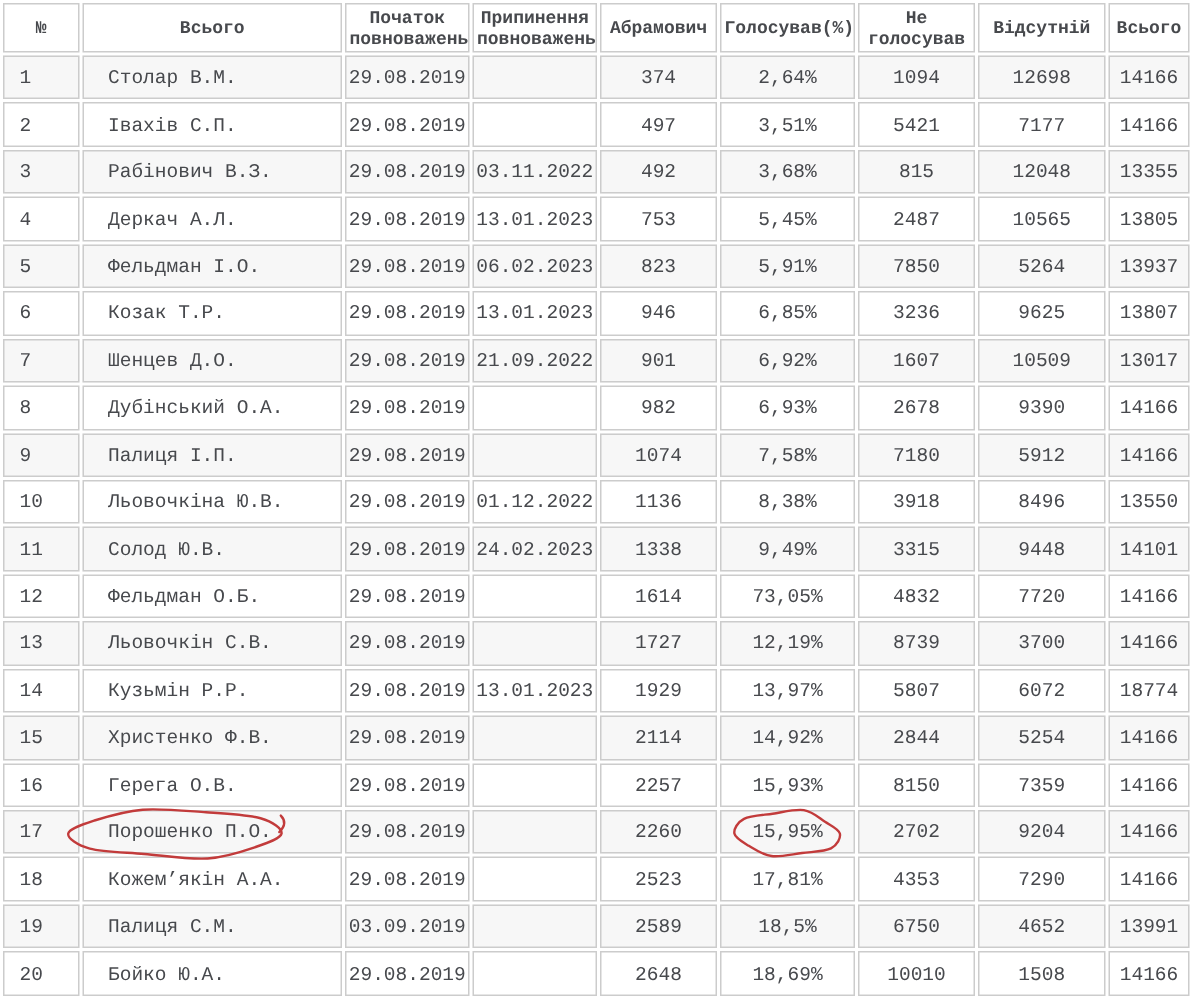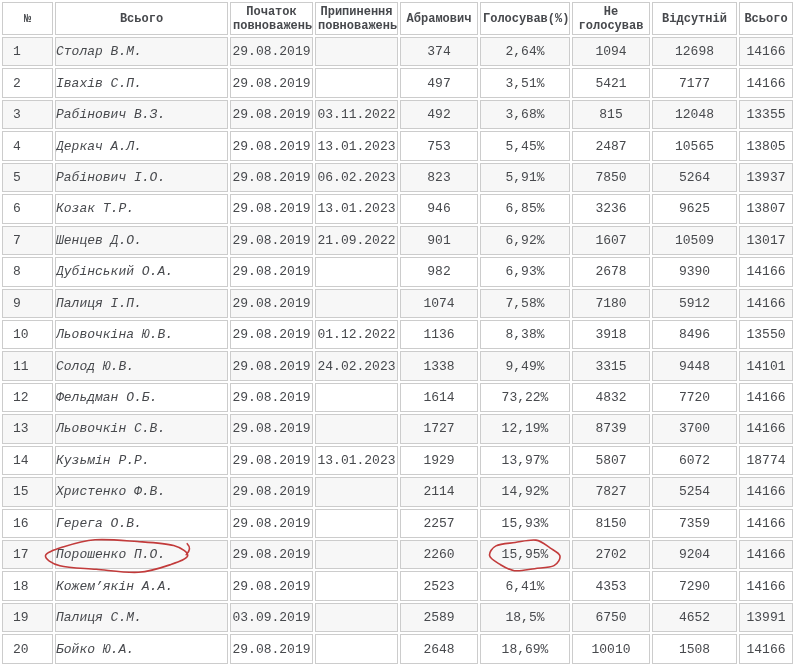--- a/index.html
+++ b/index.html
@@ -31,21 +31,21 @@
     text-align:center;
     padding:0 2px;
     white-space:normal;
     line-height:14px;
     background:#ffffff;
   }
   td{padding:0;}
   td.align-left{text-align:left;}
   td.align-center{text-align:center;}
   td.col-num{padding-left:10px;}
-  td.col-deputy{padding-left:0;font-style:italic;}
+  td.col-deputy{padding-left:16px;}
   tbody tr:nth-child(odd) td{background:var(--stripe);}
   tbody tr:nth-child(even) td{background:#ffffff;}
   .overlay{
     position:absolute;left:0;top:0;width:795px;height:666px;
     pointer-events:none;
   }
   .overlay path{
     fill:none;
     stroke:var(--accent);
     stroke-width:1.6;
@@ -121,21 +121,21 @@
           <td class="align-center col-start"><span>29.08.2019</span></td>
           <td class="align-center col-end"><span>13.01.2023</span></td>
           <td class="align-center col-voted"><span>753</span></td>
           <td class="align-center col-voted_pct"><span>5,45%</span></td>
           <td class="align-center col-not_voted"><span>2487</span></td>
           <td class="align-center col-absent"><span>10565</span></td>
           <td class="align-center col-total"><span>13805</span></td>
         </tr>
         <tr>
           <td class="align-left col-num"><span>5</span></td>
-          <td class="align-left col-deputy"><span>Рабінович І.О.</span></td>
+          <td class="align-left col-deputy"><span>Фельдман І.О.</span></td>
           <td class="align-center col-start"><span>29.08.2019</span></td>
           <td class="align-center col-end"><span>06.02.2023</span></td>
           <td class="align-center col-voted"><span>823</span></td>
           <td class="align-center col-voted_pct"><span>5,91%</span></td>
           <td class="align-center col-not_voted"><span>7850</span></td>
           <td class="align-center col-absent"><span>5264</span></td>
           <td class="align-center col-total"><span>13937</span></td>
         </tr>
         <tr>
           <td class="align-left col-num"><span>6</span></td>
@@ -202,21 +202,21 @@
           <td class="align-center col-not_voted"><span>3315</span></td>
           <td class="align-center col-absent"><span>9448</span></td>
           <td class="align-center col-total"><span>14101</span></td>
         </tr>
         <tr>
           <td class="align-left col-num"><span>12</span></td>
           <td class="align-left col-deputy"><span>Фельдман О.Б.</span></td>
           <td class="align-center col-start"><span>29.08.2019</span></td>
           <td class="align-center col-end"><span></span></td>
           <td class="align-center col-voted"><span>1614</span></td>
-          <td class="align-center col-voted_pct"><span>73,22%</span></td>
+          <td class="align-center col-voted_pct"><span>73,05%</span></td>
           <td class="align-center col-not_voted"><span>4832</span></td>
           <td class="align-center col-absent"><span>7720</span></td>
           <td class="align-center col-total"><span>14166</span></td>
         </tr>
         <tr>
           <td class="align-left col-num"><span>13</span></td>
           <td class="align-left col-deputy"><span>Льовочкін С.В.</span></td>
           <td class="align-center col-start"><span>29.08.2019</span></td>
           <td class="align-center col-end"><span></span></td>
           <td class="align-center col-voted"><span>1727</span></td>
@@ -236,21 +236,21 @@
           <td class="align-center col-absent"><span>6072</span></td>
           <td class="align-center col-total"><span>18774</span></td>
         </tr>
         <tr>
           <td class="align-left col-num"><span>15</span></td>
           <td class="align-left col-deputy"><span>Христенко Ф.В.</span></td>
           <td class="align-center col-start"><span>29.08.2019</span></td>
           <td class="align-center col-end"><span></span></td>
           <td class="align-center col-voted"><span>2114</span></td>
           <td class="align-center col-voted_pct"><span>14,92%</span></td>
-          <td class="align-center col-not_voted"><span>7827</span></td>
+          <td class="align-center col-not_voted"><span>2844</span></td>
           <td class="align-center col-absent"><span>5254</span></td>
           <td class="align-center col-total"><span>14166</span></td>
         </tr>
         <tr>
           <td class="align-left col-num"><span>16</span></td>
           <td class="align-left col-deputy"><span>Герега О.В.</span></td>
           <td class="align-center col-start"><span>29.08.2019</span></td>
           <td class="align-center col-end"><span></span></td>
           <td class="align-center col-voted"><span>2257</span></td>
           <td class="align-center col-voted_pct"><span>15,93%</span></td>
@@ -268,21 +268,21 @@
           <td class="align-center col-not_voted"><span>2702</span></td>
           <td class="align-center col-absent"><span>9204</span></td>
           <td class="align-center col-total"><span>14166</span></td>
         </tr>
         <tr>
           <td class="align-left col-num"><span>18</span></td>
           <td class="align-left col-deputy"><span>Кожем’якін А.А.</span></td>
           <td class="align-center col-start"><span>29.08.2019</span></td>
           <td class="align-center col-end"><span></span></td>
           <td class="align-center col-voted"><span>2523</span></td>
-          <td class="align-center col-voted_pct"><span>6,41%</span></td>
+          <td class="align-center col-voted_pct"><span>17,81%</span></td>
           <td class="align-center col-not_voted"><span>4353</span></td>
           <td class="align-center col-absent"><span>7290</span></td>
           <td class="align-center col-total"><span>14166</span></td>
         </tr>
         <tr>
           <td class="align-left col-num"><span>19</span></td>
           <td class="align-left col-deputy"><span>Палиця С.М.</span></td>
           <td class="align-center col-start"><span>03.09.2019</span></td>
           <td class="align-center col-end"><span></span></td>
           <td class="align-center col-voted"><span>2589</span></td>

